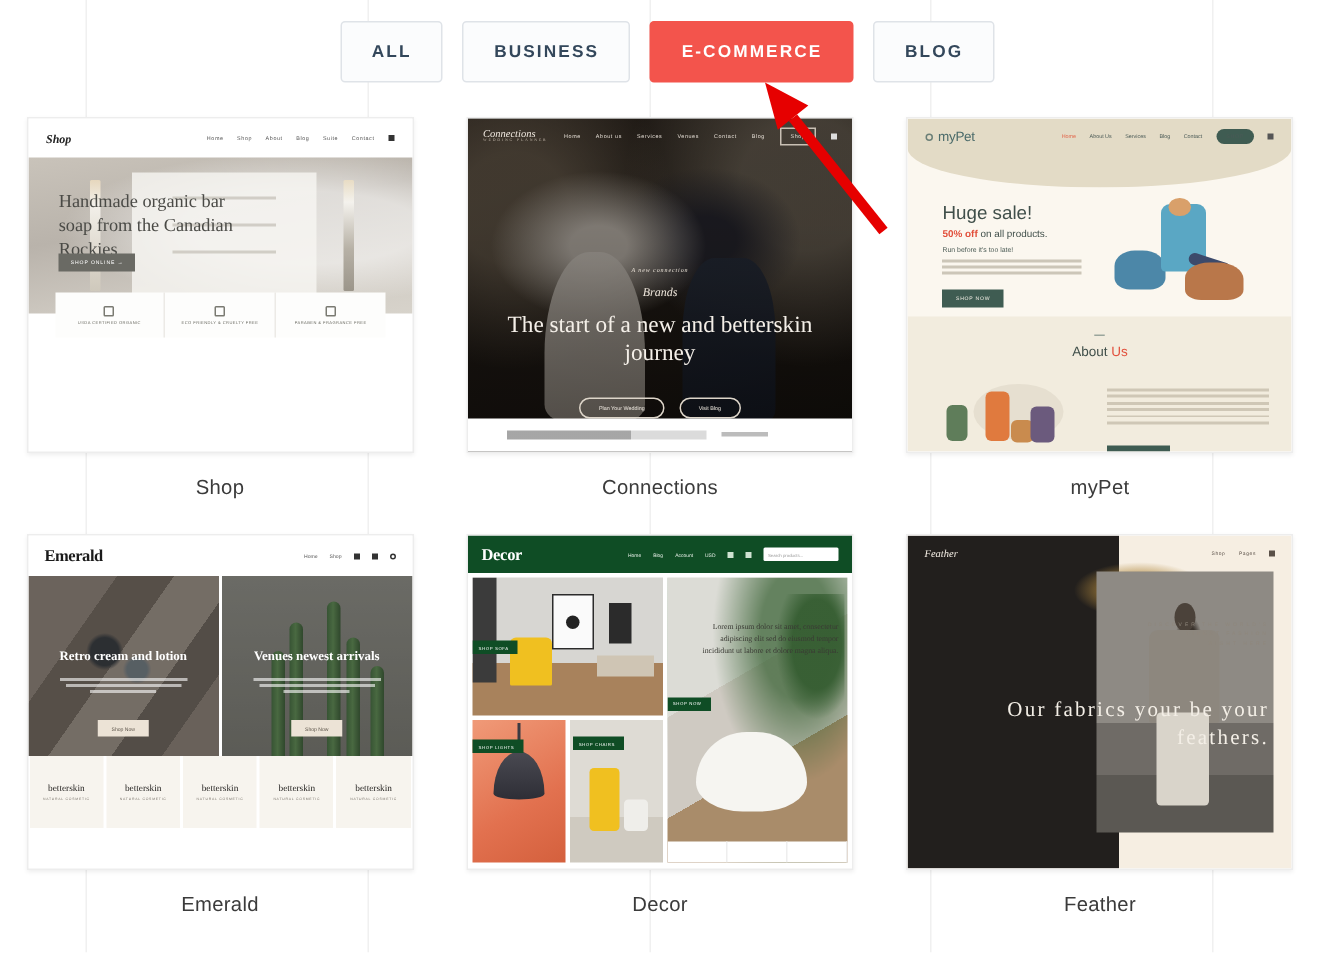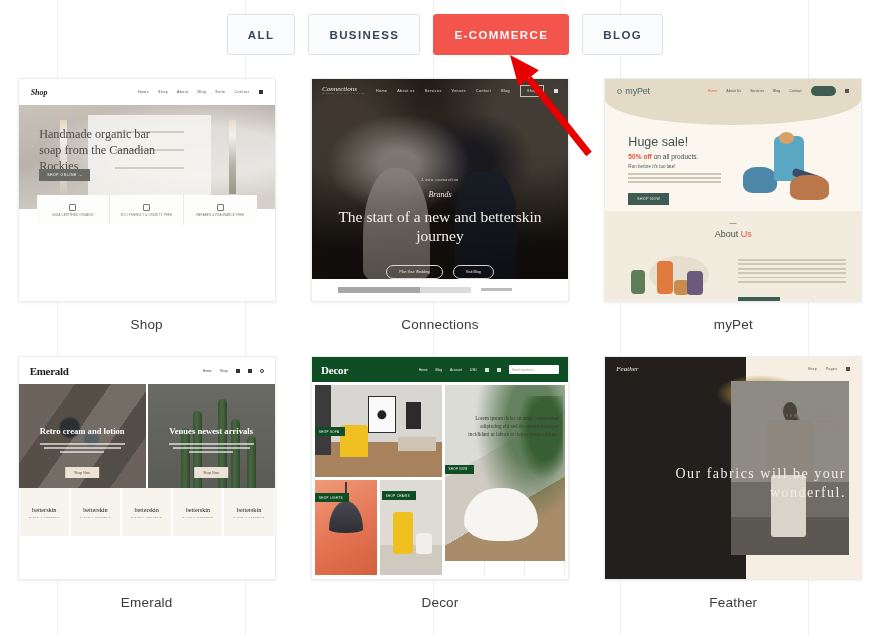--- a/index.html
+++ b/index.html
@@ -158,21 +158,21 @@
   .mp-atxt { position:absolute; left:52%; right:6%; top:48px; }
   .mp-atxt i { display:block; height:1.8px; background:#cfc7b6; margin-bottom:2.6px; }
   .mp-abtn { position:absolute; left:52%; top:86px; width:42px; height:8px; background:#3f5c52; }
 
   
   .em-nav { height:27px; background:#fff; display:flex; align-items:center; padding:0 11px; }
   .em-logo { font-family:"Liberation Serif", serif; font-weight:700; font-size:11px; color:#1b1b1b; letter-spacing:-.3px; }
   .em-links { margin-left:auto; display:flex; align-items:center; gap:8px; }
   .em-links span { font-size:3.4px; color:#555; }
   .em-links b { display:inline-block; width:4px; height:4px; background:#333; }
-  .em-heroes { display:flex; gap:2px; height:104px; }
+  .em-heroes { display:flex; gap:2px; height:120px; }
   .em-hero { flex:1; position:relative; overflow:hidden; }
   .em-hero.a {
     background:
       radial-gradient(circle at 40% 42%, #2e3338 0 9%, rgba(46,51,56,0) 12%),
       radial-gradient(circle at 57% 52%, #6f7b82 0 7%, rgba(111,123,130,0) 10%),
       linear-gradient(125deg,#8e8277 0 28%, #6e6359 28% 46%, #9b9085 46% 66%, #6a6057 66% 82%, #8a7f74 82% 100%);
   }
   .em-hero.b { background:linear-gradient(180deg,#8d8d85,#76766e); }
   .em-cact { position:absolute; bottom:0; width:9px; background:linear-gradient(90deg,#3f6b3a,#5a8a4e 45%,#34582f); border-radius:5px 5px 0 0; }
   .em-dim { position:absolute; inset:0; background:rgba(40,40,40,.34); }
@@ -555,21 +555,21 @@
             <div class="ft-fig-head"></div>
             <div class="ft-fig-top"></div>
             <div class="ft-fig-coat"></div>
             <div class="ft-fig-pants"></div>
           </div>
           <div class="ft-eyebrow">
             <div>DISCOVER THE WORLD'S</div>
             <div>FINEST FASHION</div>
             <div>RIGHT HERE</div>
           </div>
-          <div class="ft-h1">Our fabrics will be your wonderful.</div>
+          <div class="ft-h1">Our fabrics your be your feathers.</div>
         </div>
       </div>
       <div class="tname">Feather</div>
     </div>
 
   </div>
 
   <svg class="arrow-svg" viewBox="0 0 880 635">
     <g id="arrow-group">
       <line id="arrow-shaft" stroke-width="7" stroke-linecap="butt" x1="528.7119517957769" y1="78.4491547820496" x2="589" y2="154" stroke="#e60000"></line>

